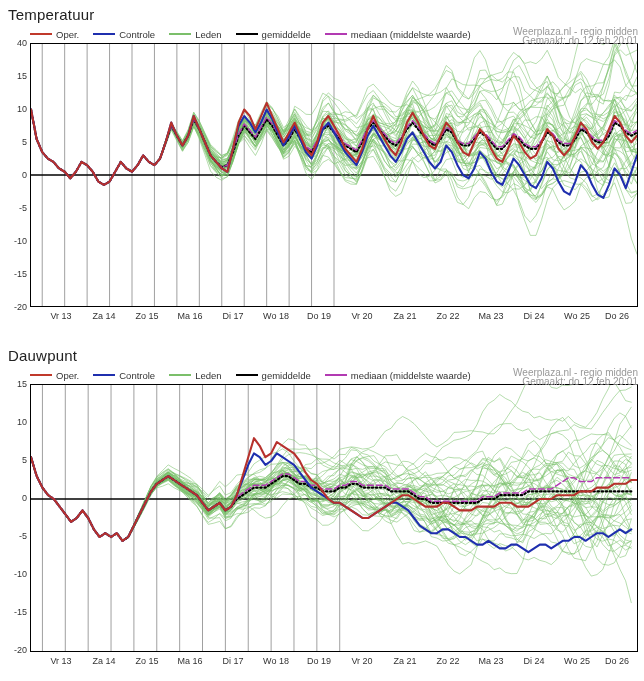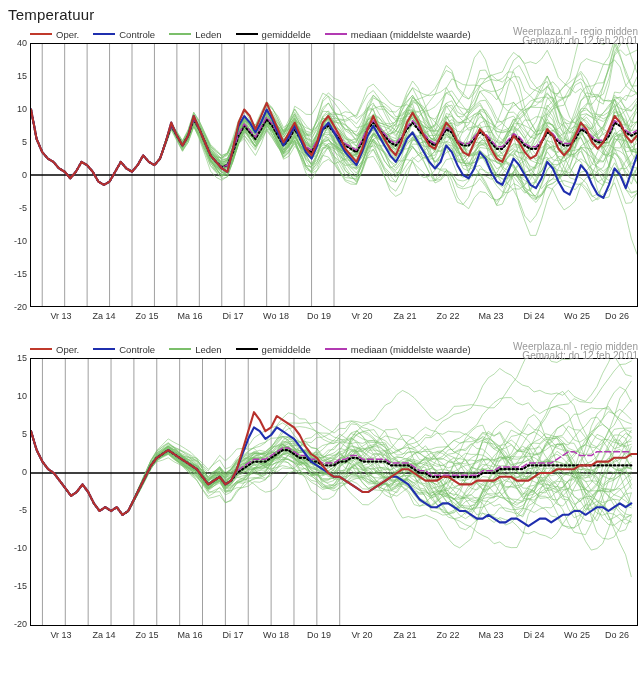--- a/index.html
+++ b/index.html
@@ -219,20 +219,21 @@
         <span class="xtick-label" style="left:448px">Zo 22</span>
         <span class="xtick-label" style="left:491px">Ma 23</span>
         <span class="xtick-label" style="left:534px">Di 24</span>
         <span class="xtick-label" style="left:577px">Wo 25</span>
         <span class="xtick-label" style="left:617px">Do 26</span>
       </div>
     </div>
   </div>
 
   <div class="chart-block" id="block-dew">
+    <div class="chart-title" id="dew-title">Dauwpunt</div>
 
     <div class="plot-area" id="dew-plot">
 
       <div class="legend">
         <span class="item">
           <span class="swatch sw-oper"></span>
           <span>Oper.</span>
         </span>
         <span class="item">
           <span class="swatch sw-ctrl"></span>

